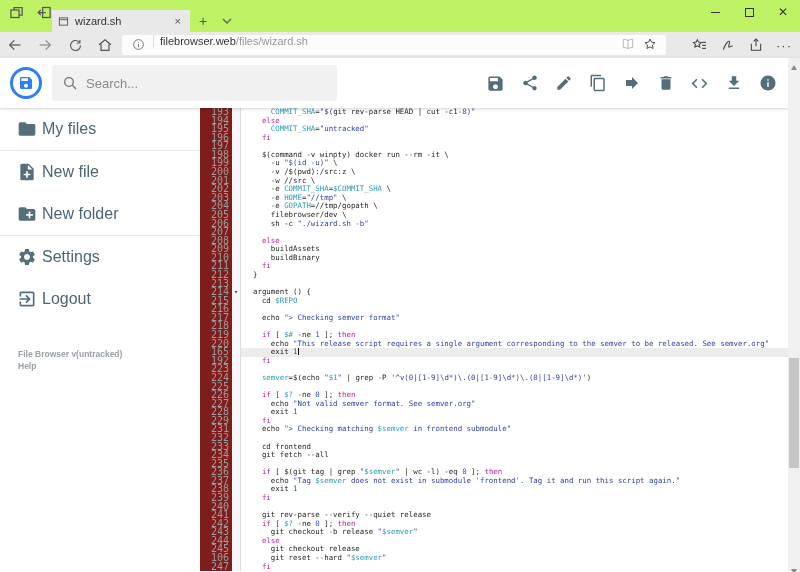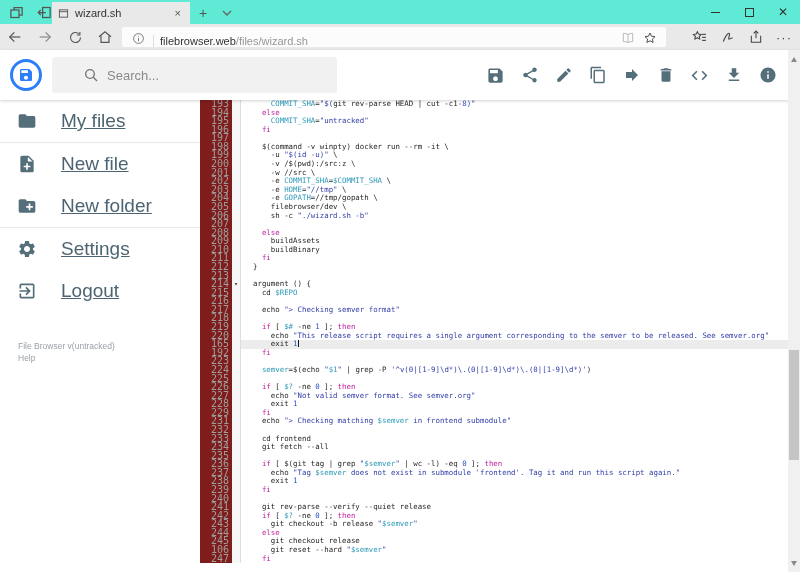--- a/index.html
+++ b/index.html
@@ -1,60 +1,60 @@
 <!DOCTYPE html>
 <html><head>
 <meta charset="utf-8">
 <style>
   * { margin:0; padding:0; box-sizing:border-box; }
   html,body { width:800px; height:572px; overflow:hidden; font-family:"Liberation Sans", sans-serif; background:#fff; }
   .window { position:relative; width:800px; height:572px; }
 
   
-  .tabbar { position:relative; height:24px; background:#5eead4; display:flex; align-items:flex-end; }
+  .tabbar { position:relative; height:32px; background:#bef264; display:flex; align-items:flex-end; }
   .ta-icons { position:absolute; left:7px; top:3px; display:flex; gap:10px; }
   .ta-icons .tbtn { width:18px; height:18px; display:flex; align-items:center; justify-content:center; }
   .tab { margin-left:52px; width:138px; height:22px; background:#e9e9e9; display:flex; align-items:center; padding:0 6px; }
   .tab-title { font-size:11px; color:#333; flex:1; margin-left:6px; white-space:nowrap; overflow:hidden; }
   .tab-close { color:#555; font-size:11px; padding:0 3px; }
   .newtab { width:26px; height:22px; display:flex; align-items:center; justify-content:center; color:#555; font-size:14px; }
   .tabchev { width:22px; height:22px; display:flex; align-items:center; justify-content:center; color:#555; font-size:9px; }
   .wincontrols { position:absolute; right:0; top:0; height:24px; display:flex; }
   .wc { width:34px; height:24px; display:flex; align-items:center; justify-content:center; }
   .min-glyph { width:9px; height:1px; background:#333; display:block; }
   .max-glyph { width:9px; height:9px; border:1px solid #333; display:block; }
   .close-glyph { font-size:12px; color:#333; line-height:1; }
 
   .toolbar { height:26px; background:#e9e9e9; display:flex; align-items:center; }
   .nbtn { width:30px; height:24px; display:flex; align-items:center; justify-content:center; color:#555; }
-  .urlbox { width:544px; height:20px; background:#fcfcfc; border-radius:2px; margin-left:2px; display:flex; align-items:flex-end; padding:0 5px; }
+  .urlbox { width:544px; height:20px; background:#fcfcfc; border-radius:2px; margin-left:2px; display:flex; align-items:flex-start; padding:0 5px; }
   .url-divider { width:1px; height:12px; background:#ddd; margin:0 6px 0 4px; }
   .url { font-size:11px; color:#333; flex:1; white-space:nowrap; overflow:hidden; }
   .url .path { color:#969696; }
   .ubtn { width:22px; height:18px; display:flex; align-items:center; justify-content:center; }
   .rbtn { width:28px; height:24px; display:flex; align-items:center; justify-content:center; color:#444; }
   .toolbar-right { margin-left:auto; display:flex; margin-right:2px; }
   .more-dots { font-size:13px; color:#444; letter-spacing:1px; }
 
   
   .app { position:relative; height:522px; background:#fff; }
   .appheader { height:50px; display:flex; align-items:center; background:#fff; box-shadow:0 1px 3px rgba(0,0,0,.18); position:relative; z-index:3; }
   .logo { margin-left:10px; width:32px; height:32px; border:3px solid #2d7ff9; border-radius:50%; background:#fff; display:flex; align-items:center; justify-content:center; flex:none; }
-  .search { margin-left:10px; width:285px; height:36px; background:#f1f1f1; border-radius:3px; display:flex; align-items:center; padding:0 10px;justify-content:flex-end; }
+  .search { margin-left:10px; width:285px; height:36px; background:#f1f1f1; border-radius:3px; display:flex; align-items:center; padding:0 10px; }
   .search input { border:none; outline:none; background:transparent; font-size:13px; color:#333; margin-left:8px; width:220px; font-family:"Liberation Sans",sans-serif; }
   .search input::placeholder { color:#8a8a8a; }
   .actions { margin-left:auto; margin-right:22px; display:flex; gap:13px; }
   .abtn { width:21px; height:21px; display:flex; align-items:center; justify-content:center; color:#546e7a; }
 
   .content { display:flex; height:472px; }
   .sidebar { width:200px; flex:none; padding-top:0; }
   .sitem { height:42px; display:flex; align-items:center; padding-left:17px; color:#546e7a; cursor:pointer; }
-  .sitem .slabel { margin-left:24px; font-size:19px; color:#4d6572;text-decoration:underline; }
+  .sitem .slabel { margin-left:5px; font-size:16px; color:#4d6572; }
   .sdivider { height:1px; background:#e8e8e8; margin:0; }
-  .sfooter { margin-top:28px; padding-left:18px; font-size:8.5px; color:#9aa0a6; line-height:1.45; }
+  .sfooter { margin-top:28px; padding-left:18px; font-size:8.5px; color:#9aa0a6; line-height:1.45;font-weight:bold; }
   .sfooter .helplink { display:block; }
 
   
   .editor { flex:1; margin-right:12px; overflow:hidden; font-family:"DejaVu Sans Mono", monospace; font-size:7.4px; }
   .cm-line { display:flex; height:8.58px; line-height:8.58px; }
   .ln { flex:0 0 32px; background:#7f1d1d; color:#9e9e9e; text-align:right; padding-right:3px; font-size:10px; }
   .foldcol { flex:0 0 9px; background:#f7f7f7; border-right:1px solid #ddd; color:#444; font-size:6.5px; text-align:center; }
   .lc { flex:1; padding-left:12px; white-space:pre; color:#262626; }
   .cm-line.active .lc { background:#ececec; }
   .tk-t { color:#262626; }

